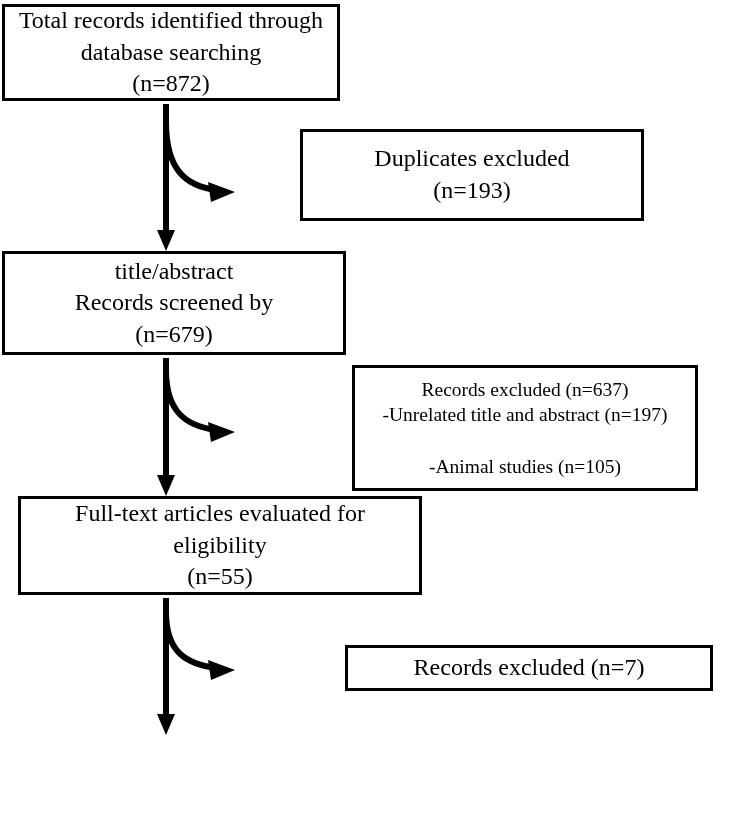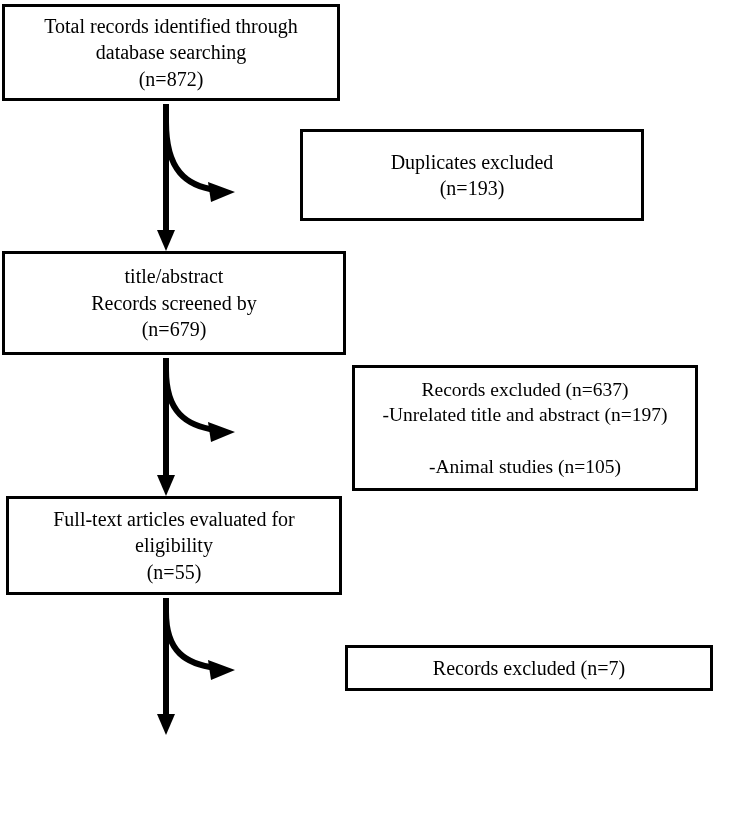--- a/index.html
+++ b/index.html
@@ -21,21 +21,21 @@
   .box {
     position: absolute;
     box-sizing: border-box;
     border: 3px solid #000000;
     background: #ffffff;
     display: flex;
     flex-direction: column;
     align-items: center;
     justify-content: center;
     text-align: center;
-    font-size: 20px;
+    font-size: 24px;
     line-height: 1.32;
     padding: 4px 8px;
   }
   .box .line {
     display: block;
     white-space: nowrap;
   }
   .svg-layer {
     position: absolute;
     left: 0;
@@ -43,21 +43,21 @@
     width: 744px;
     height: 831px;
     pointer-events: none;
   }
 
   
   #box-identified { left: 2px;   top: 4px;   width: 338px; height: 97px; }
   #box-duplicates { left: 300px; top: 129px; width: 344px; height: 92px; }
   #box-screened   { left: 2px;   top: 251px; width: 344px; height: 104px; }
   #box-excluded1  { left: 352px; top: 365px; width: 346px; height: 126px; }
-  #box-fulltext   { left: 6px;   top: 496px; width: 336px; height: 99px; }
+  #box-fulltext   { left: 18px;   top: 496px; width: 404px; height: 99px; }
   #box-excluded2  { left: 345px; top: 645px; width: 368px; height: 46px; }
   #box-included   { left: 2px;   top: 735px; width: 342px; height: 94px; }
 
   #box-excluded1 { font-size: 19.5px; }
 </style>
 </head>
 <body>
 
 <div id="flow">
 

